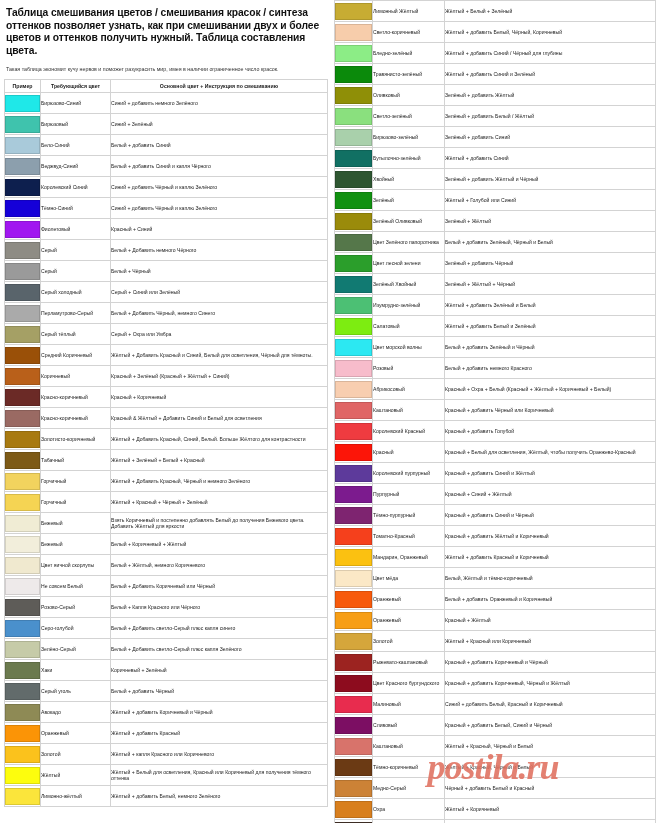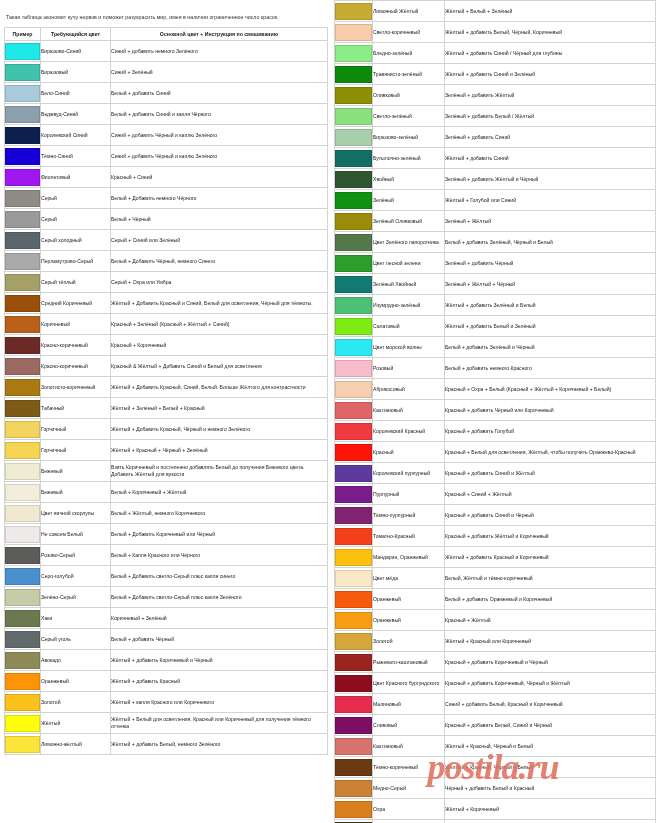--- a/index.html
+++ b/index.html
@@ -120,20 +120,21 @@
     text-shadow: 0 1px 0 rgba(255,255,255,0.5);
   }
 </style>
 </head>
 <body>
 
 <div id="page">
 
   <div class="col-left">
 
+    <div class="headline">Таблица смешивания цветов / смешивания красок / синтеза оттенков позволяет узнать, как при смешивании двух и более цветов и оттенков получить нужный. Таблица составления цвета.</div>
     <div class="subline">Такая таблица экономит кучу нервов и поможет разукрасить мир, имея в наличии ограниченное число красок.</div>
 
     <table class="mix">
       <thead>
         <tr class="hdr">
           <th class="sw-h">Пример</th>
           <th class="nm-h">Требующийся цвет</th>
           <th>Основной цвет + Инструкция по смешиванию</th>
         </tr>
       </thead>

